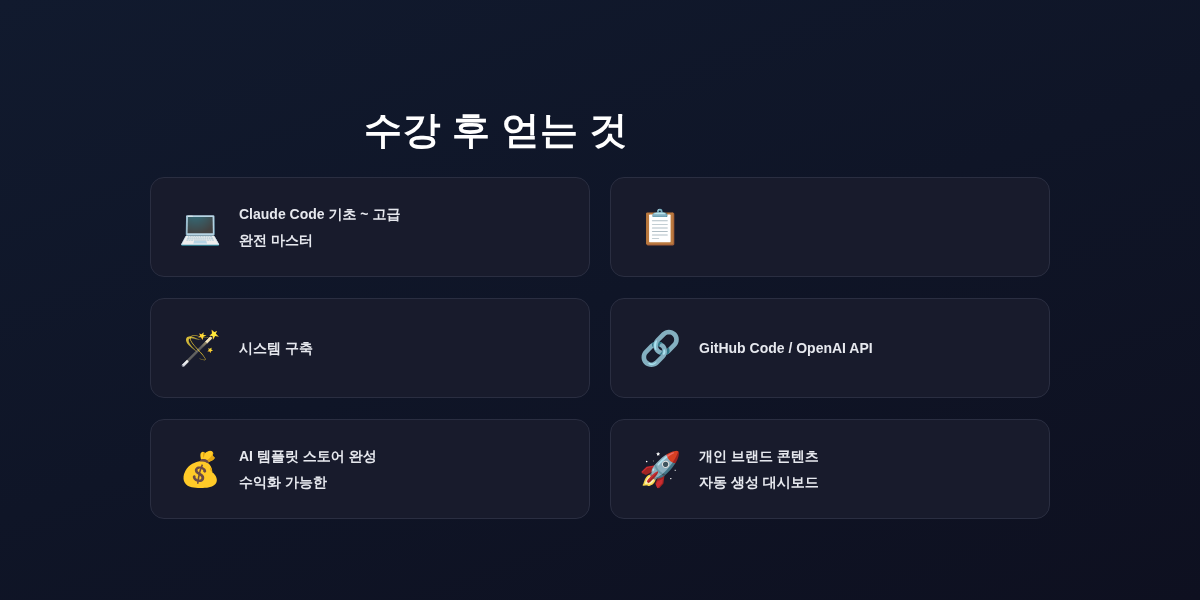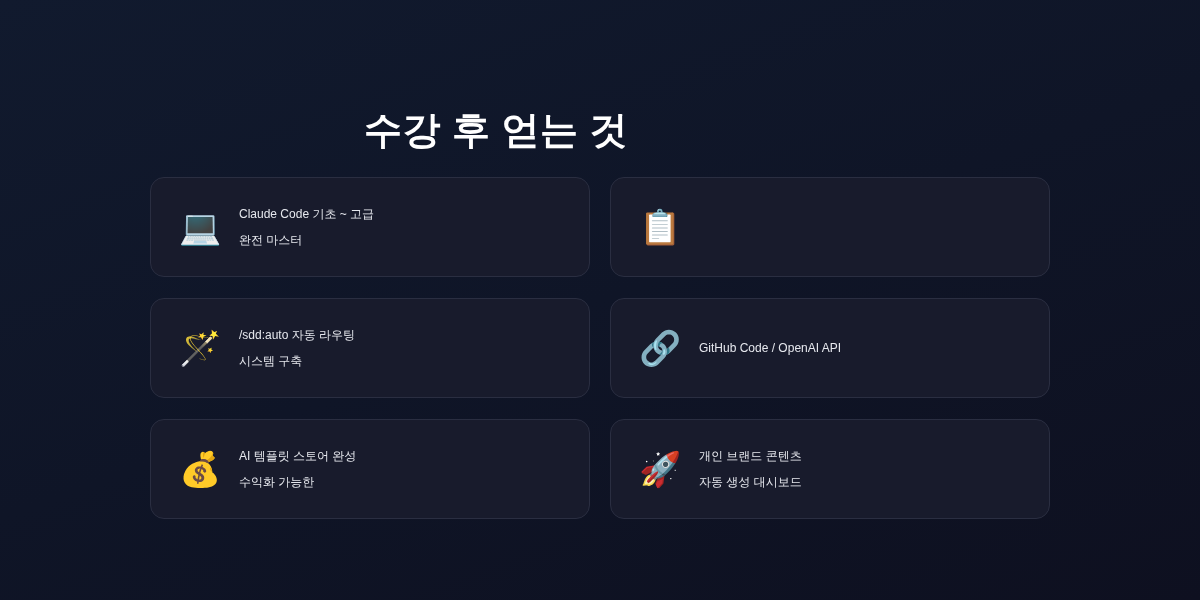--- a/index.html
+++ b/index.html
@@ -56,22 +56,22 @@
       margin-right: 22px;
       flex: none;
       font-family: "DejaVu Sans", sans-serif;
     }
     .card-text {
       display: flex;
       flex-direction: column;
       gap: 6px;
     }
     .card-line {
-      font-size: 12px;
-      font-weight: 400;
+      font-size: 14px;
+      font-weight: 700;
       color: #e6e8ee;
       line-height: 20px;
       white-space: nowrap;
     }
   </style>
 </head>
 <body>
 
 <h1 class="title">수강 후 얻는 것</h1>
 
@@ -85,21 +85,20 @@
     </div>
   </div>
 
   <div class="card">
     <span class="card-icon">📋</span>
   </div>
 
   <div class="card">
     <span class="card-icon">🪄</span>
     <div class="card-text">
-      <span class="card-line">/sdd:auto 자동 라우팅</span>
       <span class="card-line">시스템 구축</span>
     </div>
   </div>
 
   <div class="card">
     <span class="card-icon">🔗</span>
     <div class="card-text">
       <span class="card-line">GitHub Code / OpenAI API</span>
     </div>
   </div>

